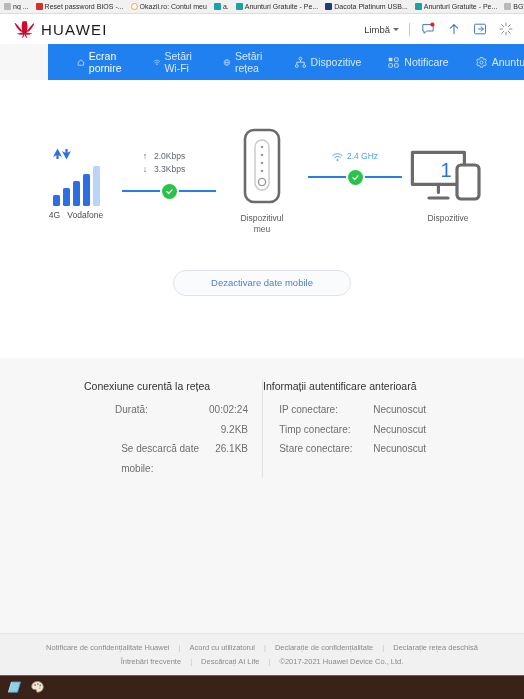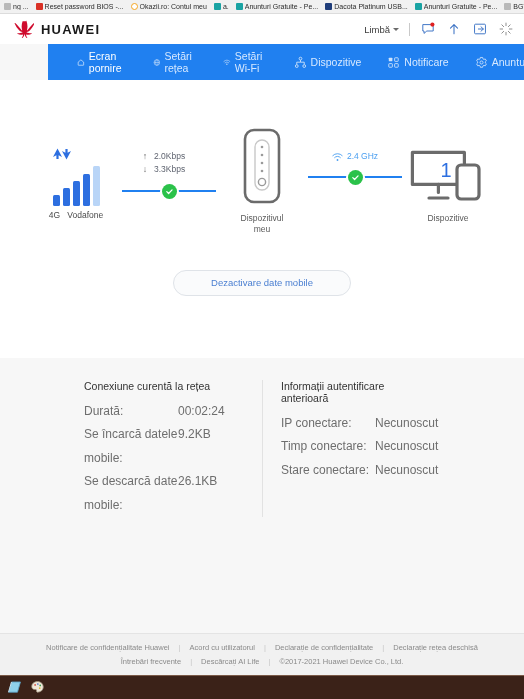--- a/index.html
+++ b/index.html
@@ -42,21 +42,21 @@
 
   
   .hw-header {
     height: 30px;
     background: #ffffff;
     display: flex;
     align-items: center;
     padding: 0 10px 0 12px;
   }
   .brand { display: flex; align-items: center; gap: 7px; }
-  .brand-name { font-size: 13px; font-weight: bold; letter-spacing: 1.2px; color: #1a1a1a; }
+  .brand-name { font-size: 15px; font-weight: normal; letter-spacing: 1.2px; color: #1a1a1a; }
   .header-right {
     margin-left: auto;
     display: flex; align-items: center; gap: 10px;
     color: #4a4a4a;
   }
   .lang { font-size: 9.5px; color: #3c3c3c; display: flex; align-items: center; gap: 3px; }
   .caret-d {
     width: 0; height: 0;
     border-left: 3px solid transparent;
     border-right: 3px solid transparent;
@@ -158,28 +158,29 @@
     background: #f7f7f7;
     padding: 22px 0 0 0;
     height: 275px;
   }
   .info-cols {
     display: flex;
     justify-content: center;
     gap: 0;
   }
   .info-col { width: 178px; padding-right: 14px; }
-  .info-col + .info-col { border-left: 1px solid #e2e2e2; padding-left: 18px; }
+  .info-col + .info-col { border-left: 1px solid #e2e2e2; }
   .info-title {
     font-size: 10.5px; color: #333333; margin-bottom: 8px; font-weight: normal;
   }
   .info-row {
     display: flex;
-    font-size: 12px; color: #6e6e6e;
+    font-size: 10px; color: #6e6e6e;
     line-height: 1.95;
+    justify-content: flex-end;
   }
   .info-key { width: 94px; flex: none; }
   .info-val { color: #6e6e6e; }
 
   
   .footer {
     border-top: 1px solid #e4e4e4;
     background: #f1f1f1;
     height: 42px;
     padding-top: 7px;
@@ -293,34 +294,34 @@
 <div class="navbar">
   <div class="nav-item active">
     <svg width="13" height="13" viewBox="0 0 16 16" fill="none">
       <path d="M2.4 7.2L8 2.6l5.6 4.6V13a.6.6 0 0 1-.6.6H3a.6.6 0 0 1-.6-.6z" stroke="#ffffff" stroke-width="1.2" stroke-linejoin="round"></path>
     </svg>
     <span>Ecran pornire</span>
   </div>
 
   <div class="nav-item">
     <svg width="13" height="13" viewBox="0 0 16 16" fill="none">
+      <path d="M1.8 5.8a9 9 0 0 1 12.4 0" stroke="#cfe3fb" stroke-width="1.25" stroke-linecap="round"></path>
+      <path d="M4.1 8.5a5.6 5.6 0 0 1 7.8 0" stroke="#cfe3fb" stroke-width="1.25" stroke-linecap="round"></path>
+      <circle cx="8" cy="11.6" r="1.35" fill="#cfe3fb"></circle>
+    </svg>
+    <span>Setări Wi-Fi</span>
+  </div>
+
+  <div class="nav-item">
+    <svg width="13" height="13" viewBox="0 0 16 16" fill="none">
       <circle cx="8" cy="8" r="5.8" stroke="#cfe3fb" stroke-width="1.2"></circle>
       <ellipse cx="8" cy="8" rx="2.6" ry="5.8" stroke="#cfe3fb" stroke-width="1.1"></ellipse>
       <path d="M2.3 8h11.4" stroke="#cfe3fb" stroke-width="1.1"></path>
     </svg>
     <span>Setări rețea</span>
-  </div>
-
-  <div class="nav-item">
-    <svg width="13" height="13" viewBox="0 0 16 16" fill="none">
-      <path d="M1.8 5.8a9 9 0 0 1 12.4 0" stroke="#cfe3fb" stroke-width="1.25" stroke-linecap="round"></path>
-      <path d="M4.1 8.5a5.6 5.6 0 0 1 7.8 0" stroke="#cfe3fb" stroke-width="1.25" stroke-linecap="round"></path>
-      <circle cx="8" cy="11.6" r="1.35" fill="#cfe3fb"></circle>
-    </svg>
-    <span>Setări Wi-Fi</span>
   </div>
 
   <div class="nav-item">
     <svg width="13" height="13" viewBox="0 0 16 16" fill="none">
       <circle cx="8" cy="3.2" r="1.7" stroke="#cfe3fb" stroke-width="1.1"></circle>
       <circle cx="3.4" cy="12.4" r="1.7" stroke="#cfe3fb" stroke-width="1.1"></circle>
       <circle cx="12.6" cy="12.4" r="1.7" stroke="#cfe3fb" stroke-width="1.1"></circle>
       <path d="M8 5v2.6M8 7.6H3.4v3M8 7.6h4.6v3" stroke="#cfe3fb" stroke-width="1.1"></path>
     </svg>
     <span>Dispozitive</span>
@@ -454,21 +455,20 @@
 <div class="info-area">
   <div class="info-cols">
 
     <div class="info-col">
       <div class="info-title">Conexiune curentă la rețea</div>
       <div class="info-row">
         <span class="info-key">Durată:</span>
         <span class="info-val">00:02:24</span>
       </div>
       <div class="info-row">
-        <span class="info-key">Se încarcă datele mobile:</span>
         <span class="info-val">9.2KB</span>
       </div>
       <div class="info-row">
         <span class="info-key">Se descarcă date mobile:</span>
         <span class="info-val">26.1KB</span>
       </div>
     </div>
 
     <div class="info-col">
       <div class="info-title">Informații autentificare anterioară</div>

